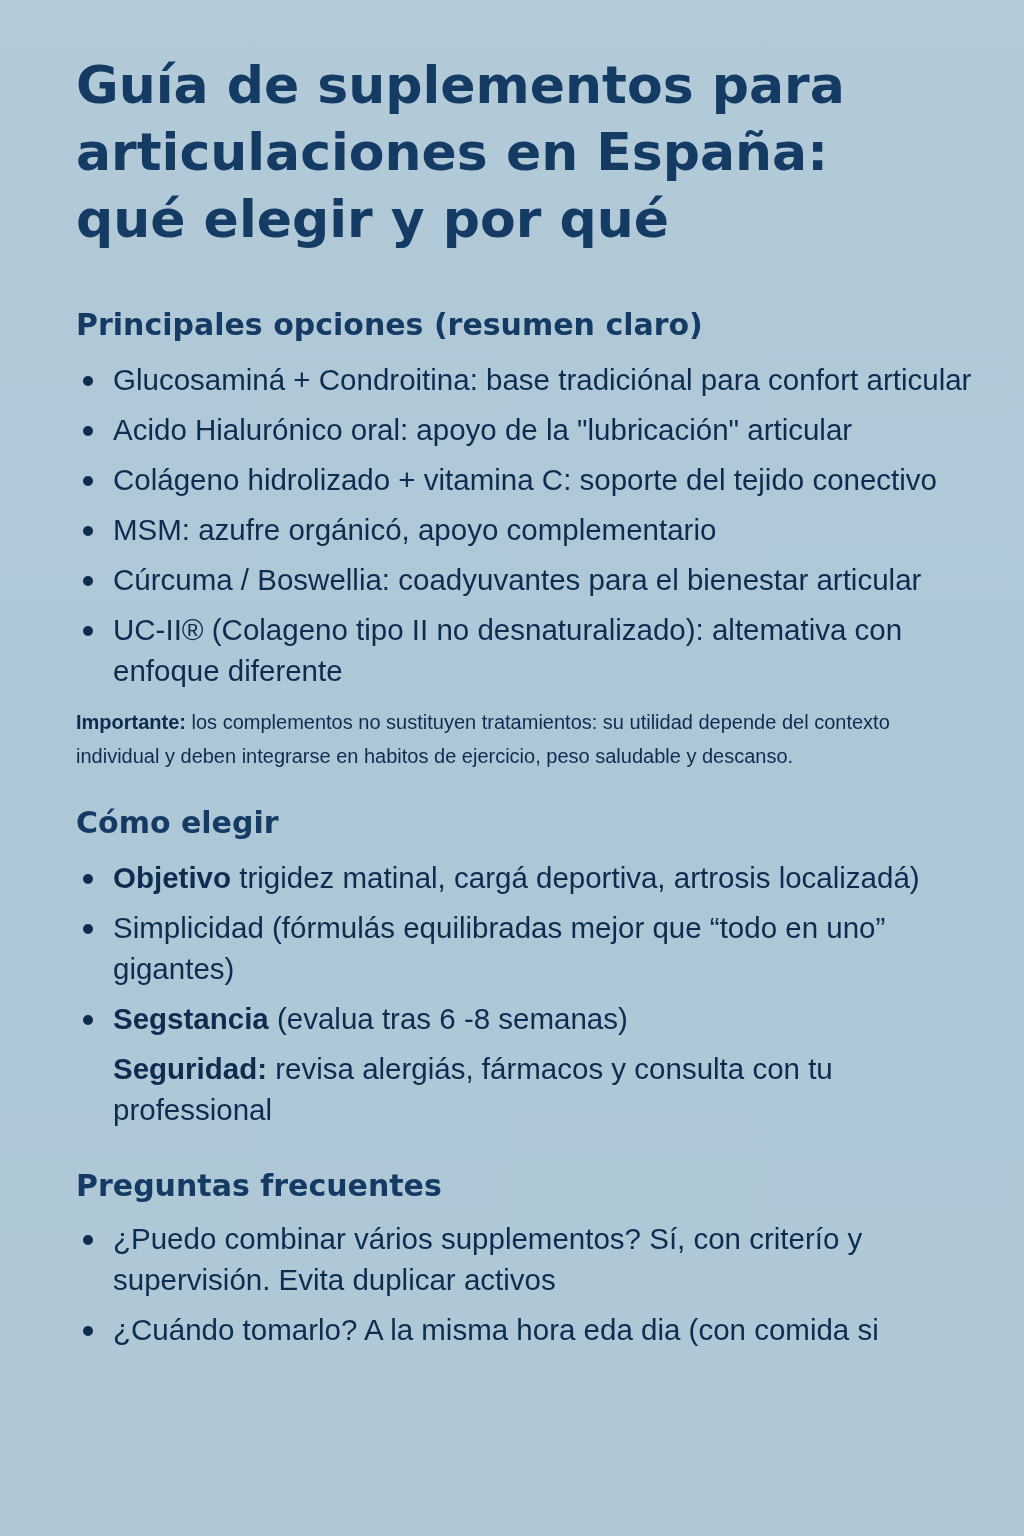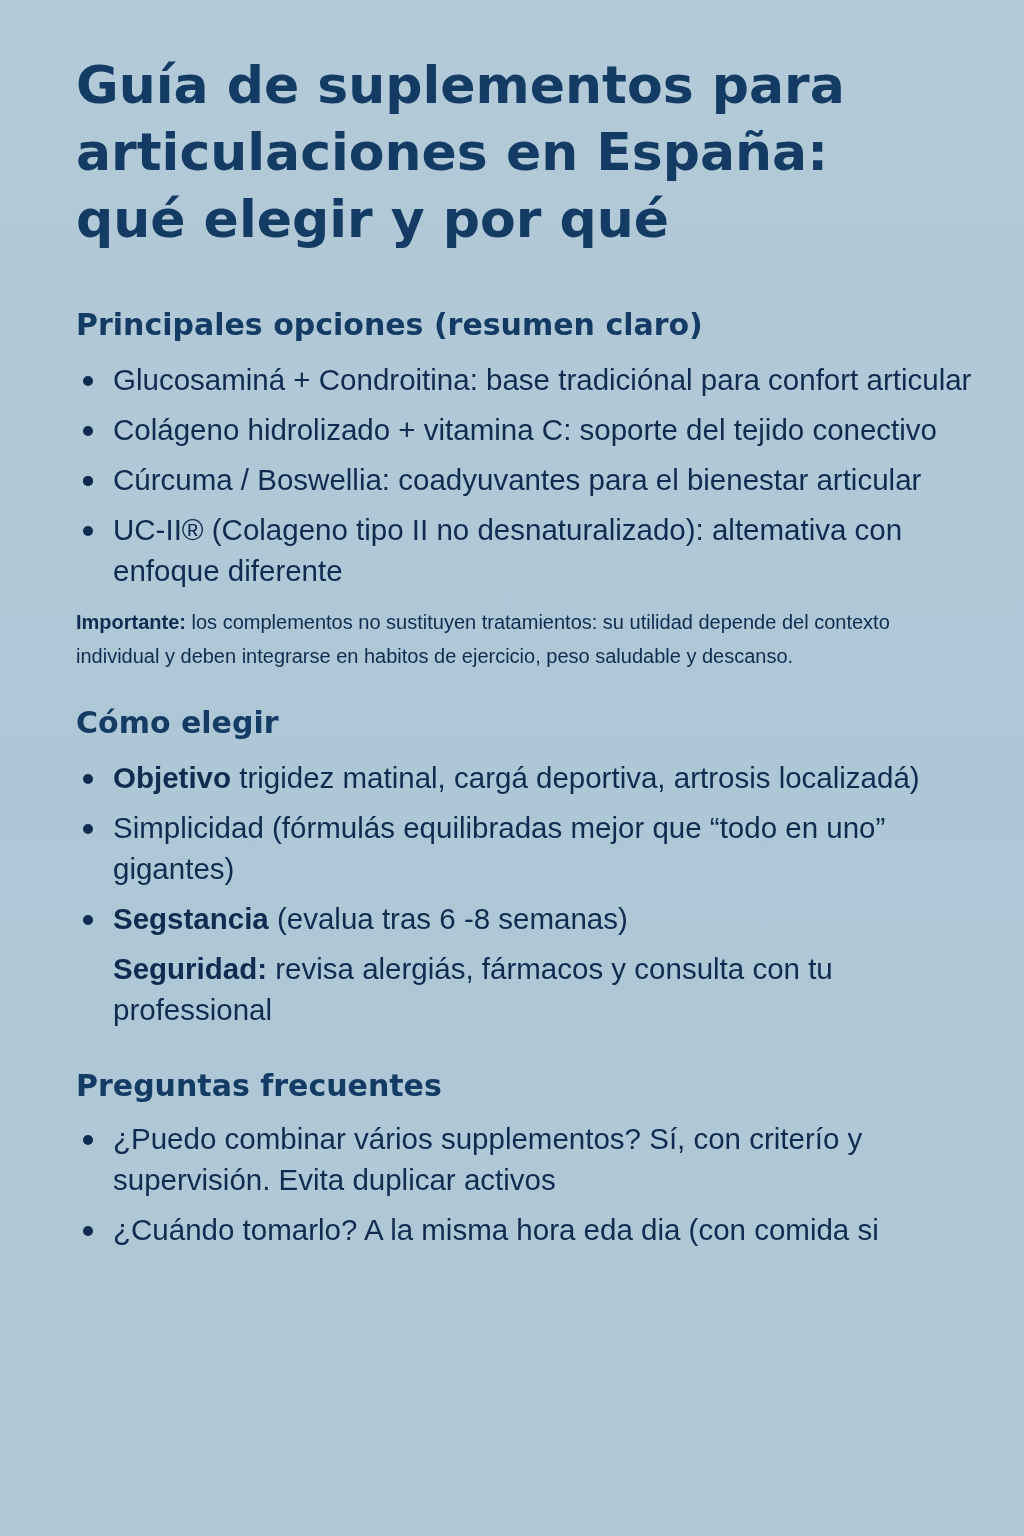--- a/index.html
+++ b/index.html
@@ -84,22 +84,23 @@
   <h1>
     <span>Guía de suplementos para</span><br>
     <span>articulaciones en España:</span><br>
     <span>qué elegir y por qué</span>
   </h1>
 
   <section>
     <h2 class="h2-principales">Principales opciones (resumen claro)</h2>
     <ul class="list-principales">
       <li><span class="bullet"></span><span>Glucosaminá + Condroitina: base tradiciónal para confort articular</span></li>
+      <li><span class="bullet"></span><span>Acido Hialurónico oral: apoyo de la "lubricación" articular</span></li>
       <li><span class="bullet"></span><span>Colágeno hidrolizado + vitamina C: soporte del tejido conectivo</span></li>
-      <li><span class="bullet"></span></li>
+      <li><span class="bullet"></span><span>MSM: azufre orgánicó, apoyo complementario</span></li>
       <li><span class="bullet"></span><span>Cúrcuma / Boswellia: coadyuvantes para el bienestar articular</span></li>
       <li><span class="bullet"></span><span>UC-II® (Colageno tipo II no desnaturalizado): altemativa con enfoque diferente</span></li>
     </ul>
     <p class="note"><b>Importante:</b><span> los complementos no sustituyen tratamientos: su utilidad depende del contexto individual y deben integrarse en habitos de ejer­cicio, peso saludable y descanso.</span></p>
   </section>
 
   <section>
     <h2 class="h2-como">Cómo elegir</h2>
     <ul class="list-como">
       <li><span class="bullet"></span><b>Objetivo</b><span> trigidez matinal, cargá deportiva, artrosis localizadá)</span></li>

